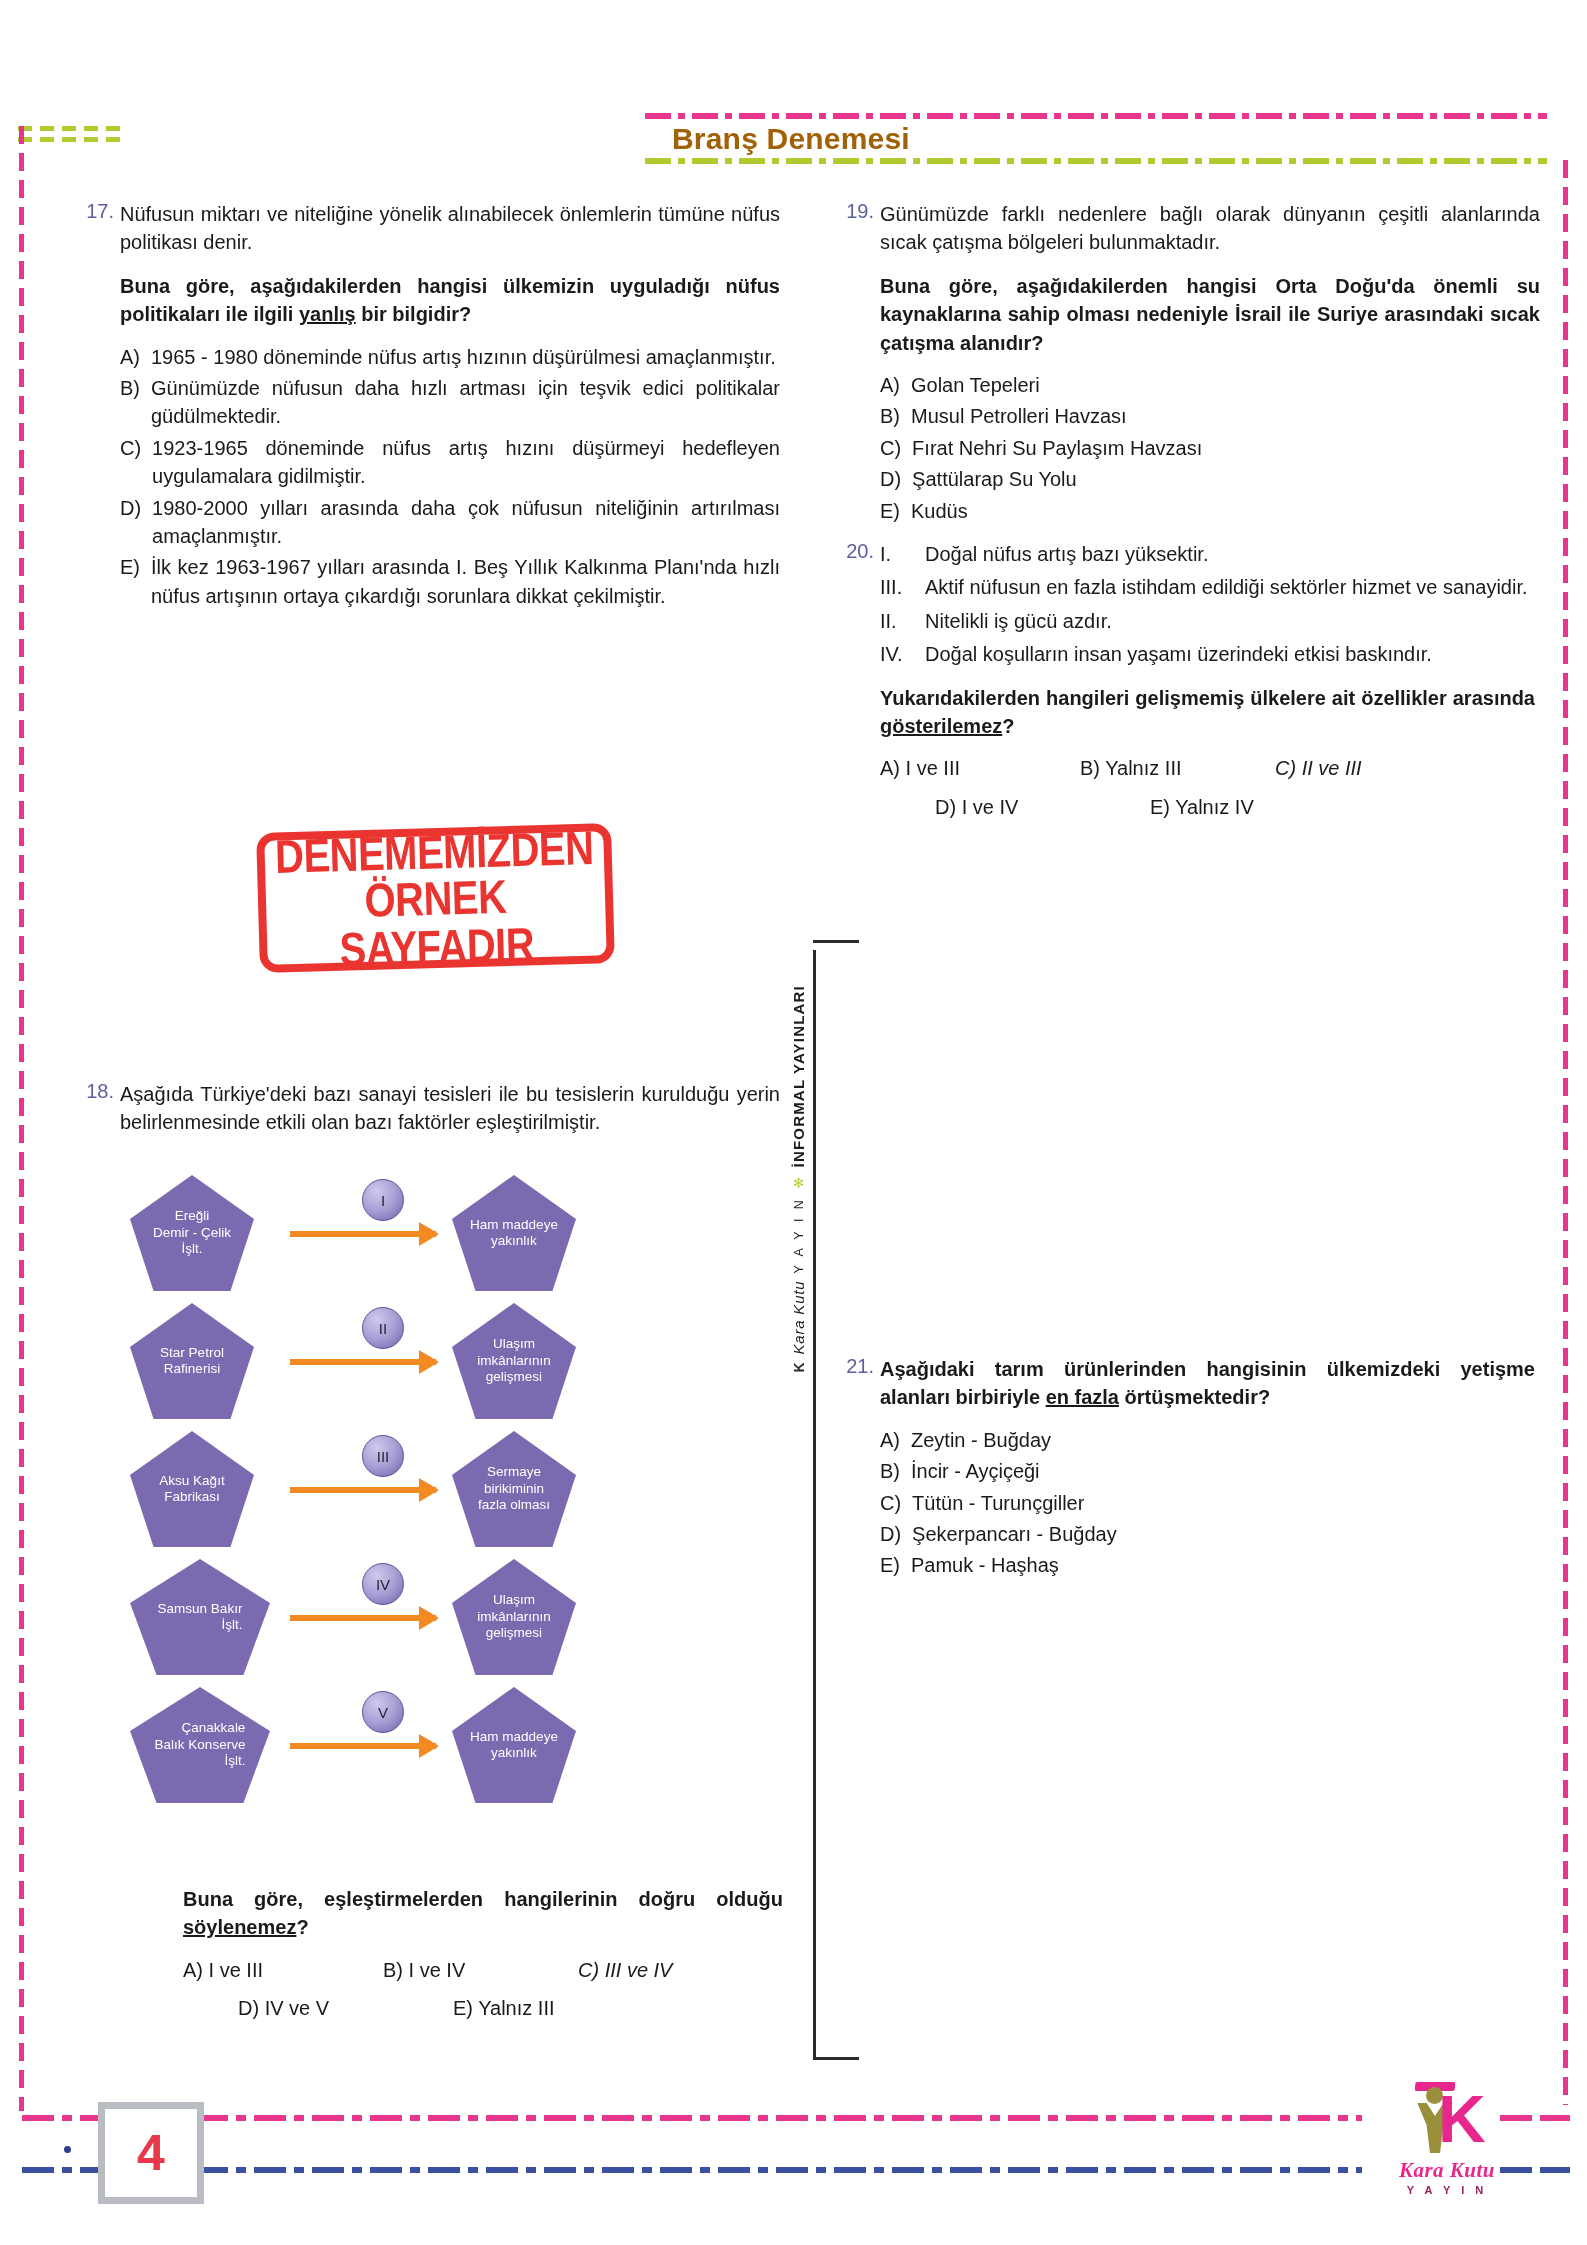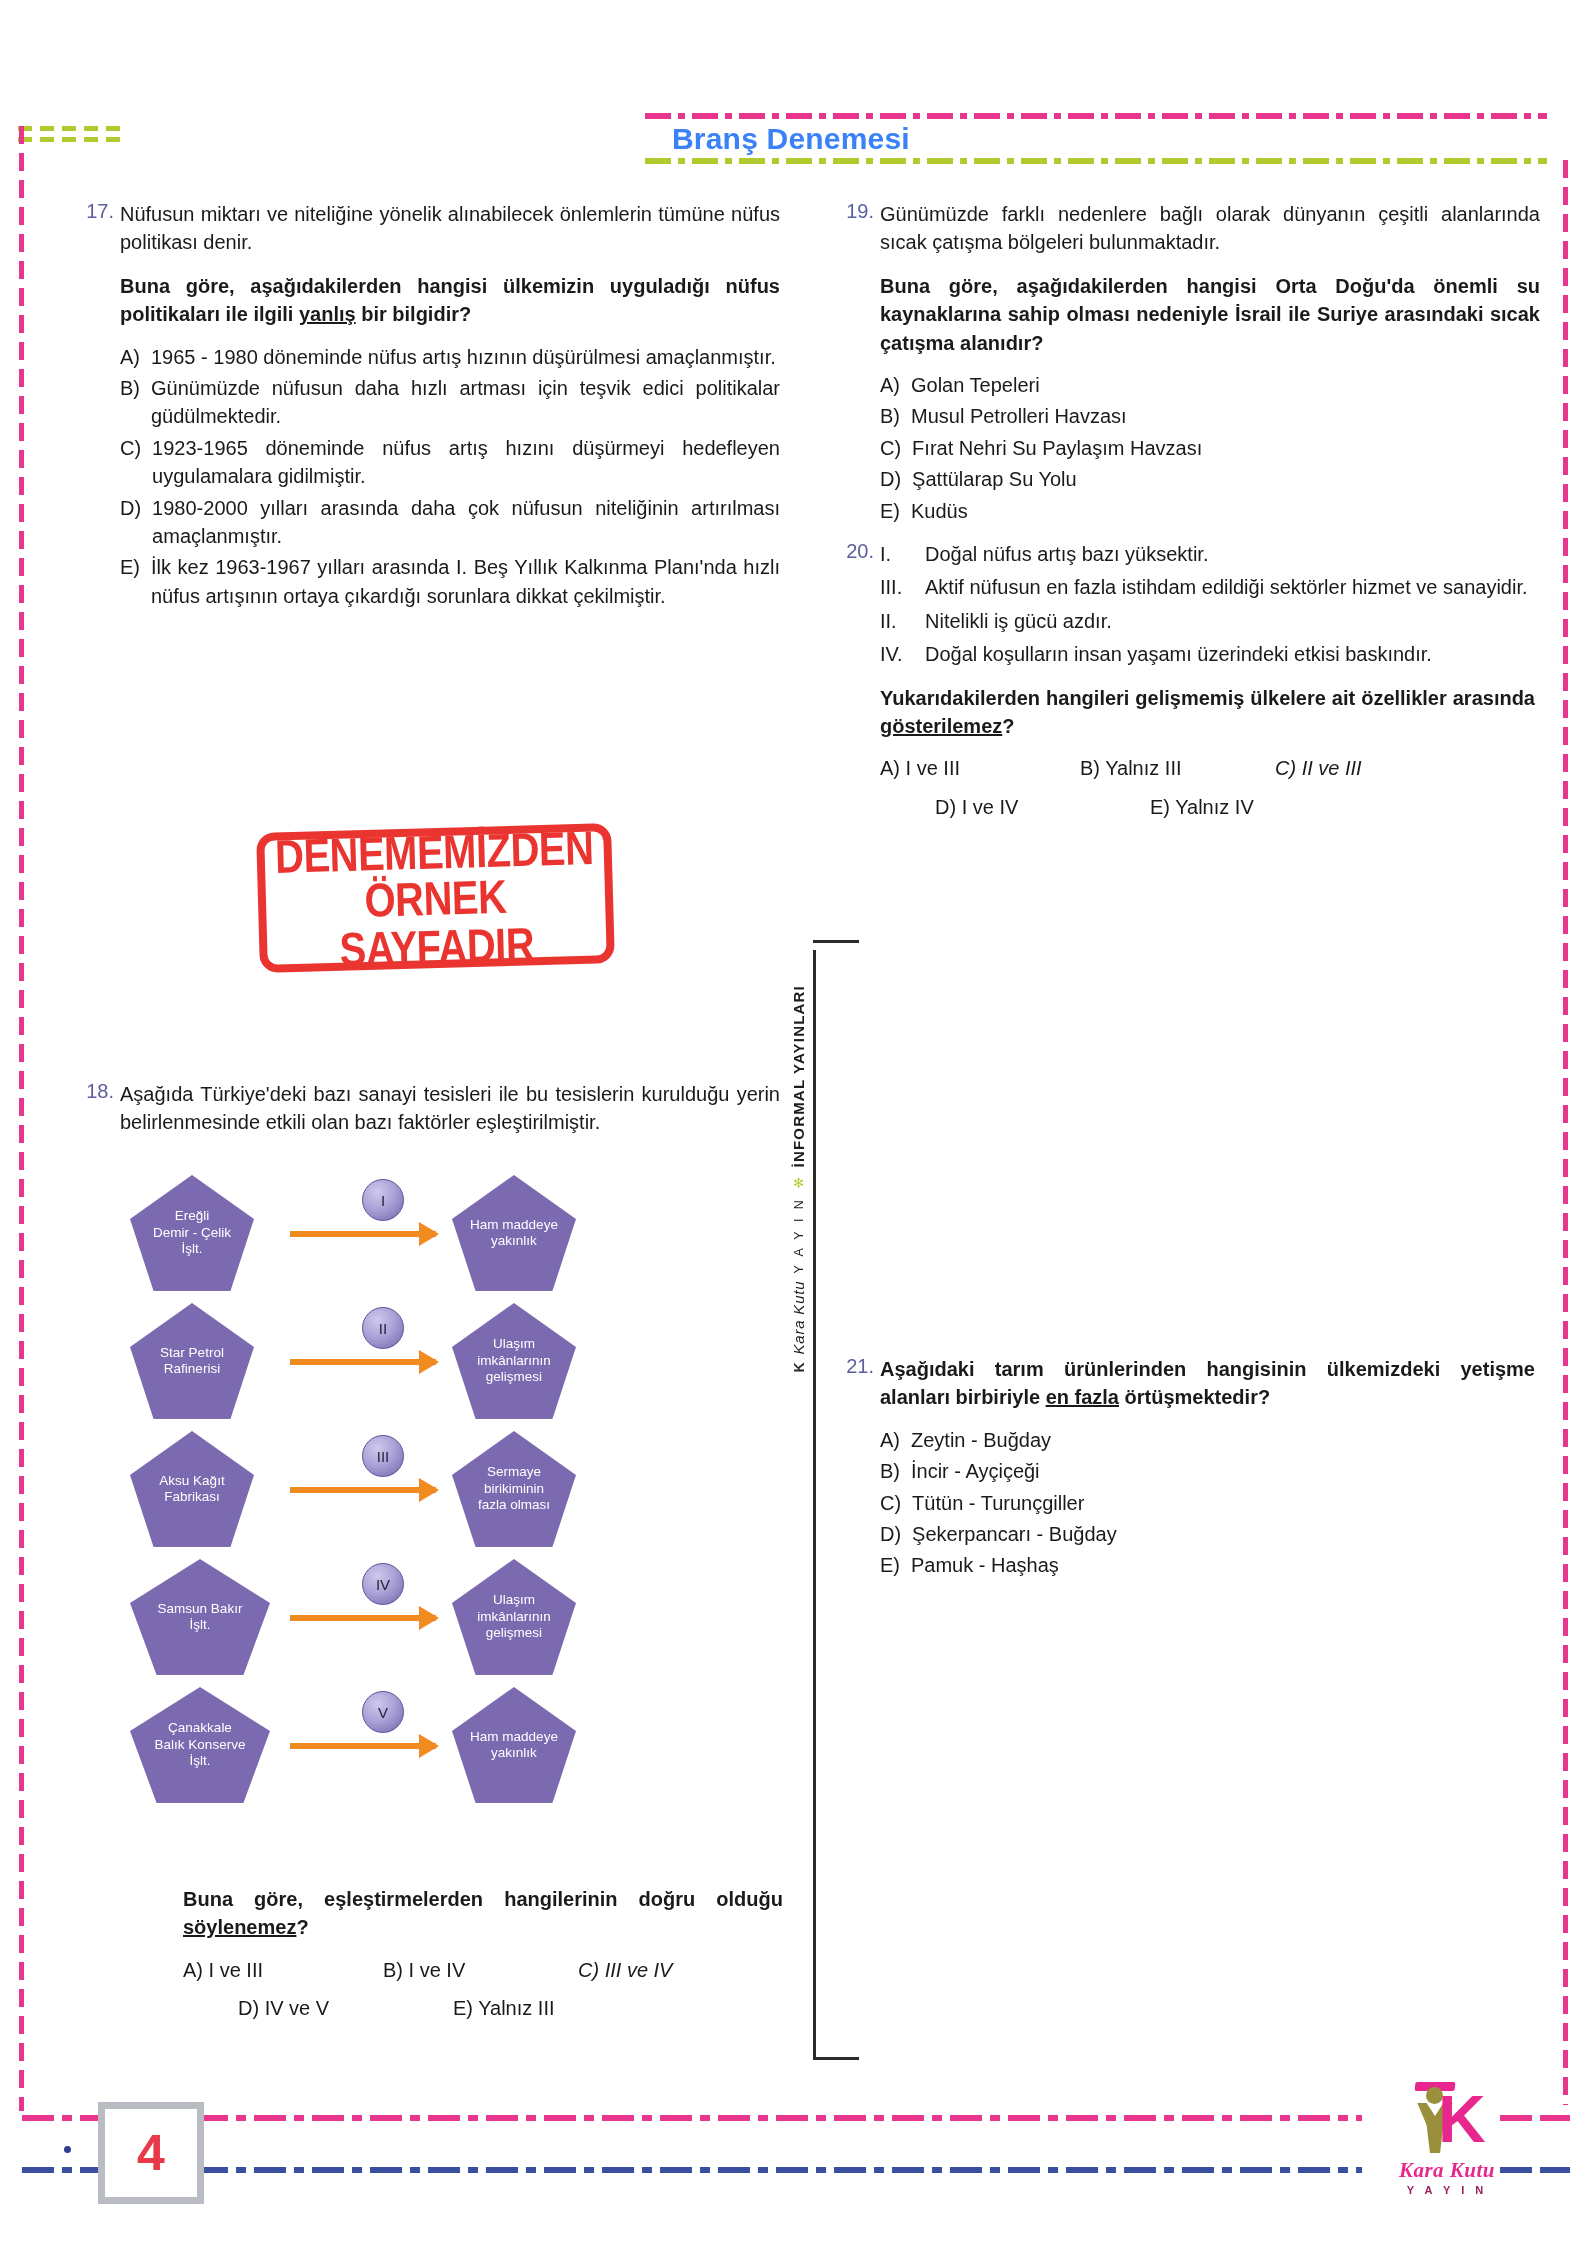--- a/index.html
+++ b/index.html
@@ -47,21 +47,21 @@
   .hdr-tag{
     position:absolute;left:100px;top:75px;width:545px;height:58px;
     background:#e8278e;display:flex;align-items:center;justify-content:center;
   }
   .hdr-tag span{
     color:#ffffff;font-weight:bold;font-size:25.5px;letter-spacing:.4px;
     font-family:"Liberation Sans",sans-serif;
   }
   .hdr-title{
     position:absolute;left:672px;top:122px;
-    font-size:30px;font-weight:bold;color:#3b82f6;letter-spacing:.2px;
+    font-size:30px;font-weight:bold;color:#a16207;letter-spacing:.2px;
   }
 
   
   .col-divider{
     position:absolute;left:813px;top:950px;width:3px;height:1110px;background:#2b2b2b;
   }
   .col-divider-top{
     position:absolute;left:813px;top:940px;width:46px;height:3px;background:#2b2b2b;
   }
   .col-divider-bot{
@@ -132,21 +132,21 @@
 
   
   .diagram{position:absolute;left:130px;top:1175px;width:480px;height:640px;}
   .drow{position:relative;height:128px;}
   .pent{
     position:absolute;width:124px;height:116px;
     background:#7b6ab0;
     clip-path:polygon(50% 0%,100% 38%,81% 100%,19% 100%,0% 38%);
     display:flex;align-items:center;justify-content:center;text-align:center;
   }
-  .pent.wide{width:140px;}
+  .pent.wide{width:140px;text-align:right;}
   .pent span{
     color:#ffffff;font-size:13.5px;line-height:1.22;padding:0 4px;
     display:block;
   }
   .pent-l{left:0px;}
   .pent-r{left:322px;}
   .arrow{
     position:absolute;left:160px;top:56px;width:146px;height:6px;background:#f18a21;
   }
   .arrow:after{

